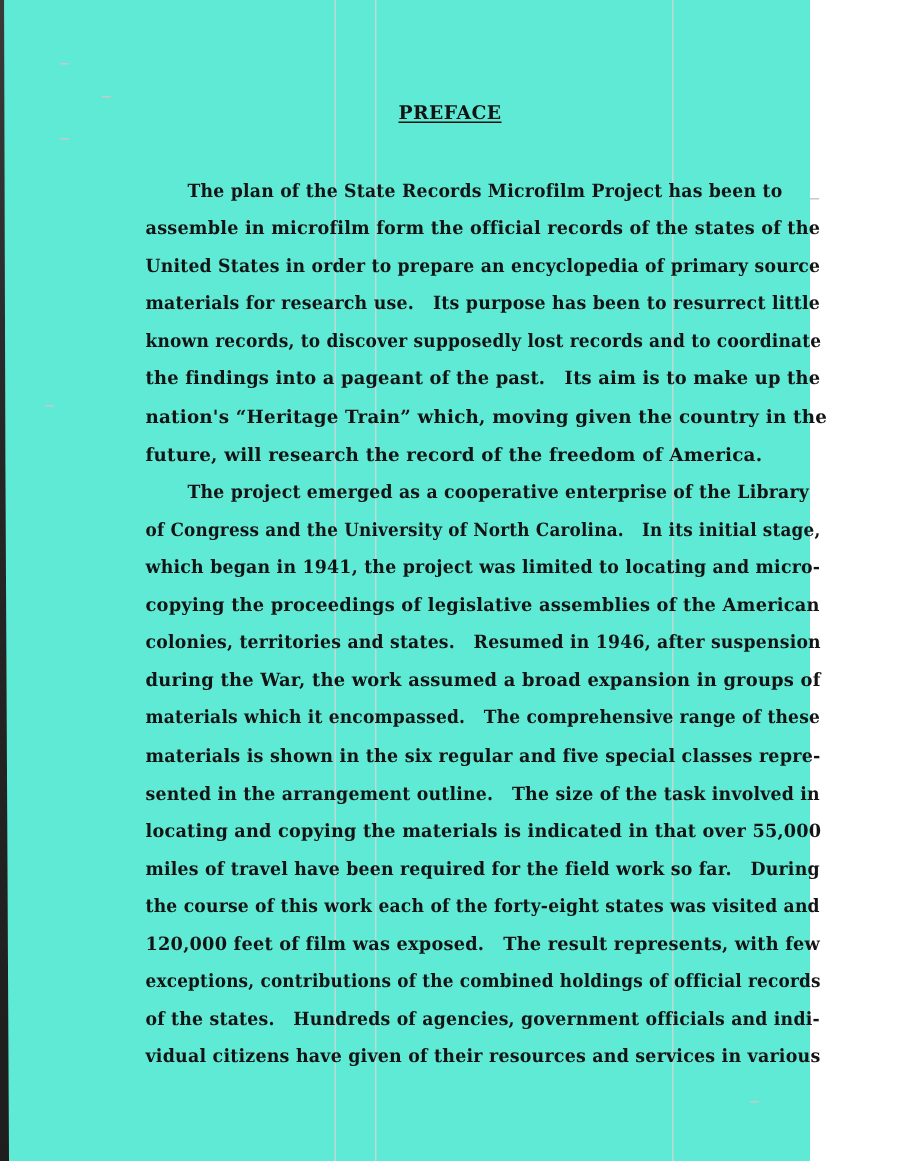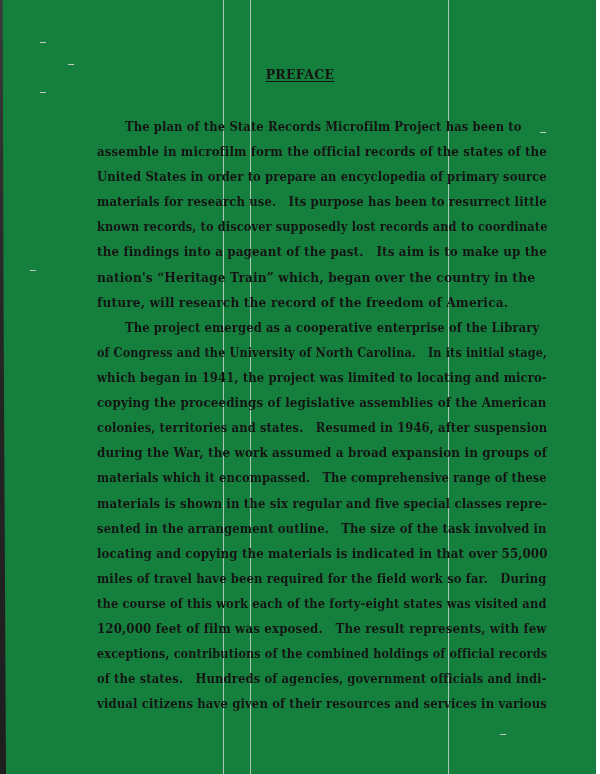--- a/index.html
+++ b/index.html
@@ -2,21 +2,21 @@
 <html><head>
   <meta charset="utf-8">
   <style>
     html, body { margin: 0; padding: 0; }
     body {
       width: 600px; height: 774px; overflow: hidden;
       background: #ffffff; position: relative;
       font-family: "DejaVu Serif", "Liberation Serif", serif;
       color: #141414;
     }
-    .page { position: absolute; left: 0; top: 0; width: 596px; height: 774px; background: #15803d; }
+    .page { position: absolute; left: 0; top: 0; width: 540px; height: 774px; background: #5eead4; }
     .edge-strip {
       position: absolute; left: 0; top: 0; width: 6px; height: 774px;
       background: linear-gradient(to bottom, #3a3a3a 0%, #262626 40%, #1e1e1e 100%);
       clip-path: polygon(0 0, 45% 0, 60% 40%, 80% 70%, 100% 100%, 0 100%);
     }
     .vline { position: absolute; top: 0; height: 774px; width: 1px; background: #d6d6d6; opacity: 0.8; }
     .title {
       position: absolute; top: 67px; left: 0; width: 600px; text-align: center;
       font-size: 12.5px; font-weight: bold; letter-spacing: 0.3px;
       text-decoration: underline; text-underline-offset: 2px;
@@ -48,21 +48,21 @@
   <div class="title">PREFACE</div>
 
   <div id="body-text">
       <div>
         <div class="line indent" style="top: 119px; white-space: pre; transform-origin: left top; transform: scaleX(0.944);">The plan of the State Records Microfilm Project has been to</div>
         <div class="line" style="top: 144px; white-space: pre; transform-origin: left top; transform: scaleX(0.964);">assemble in microfilm form the official records of the states of the</div>
         <div class="line" style="top: 169px; white-space: pre; transform-origin: left top; transform: scaleX(0.943);">United States in order to prepare an encyclopedia of primary source</div>
         <div class="line" style="top: 194px; white-space: pre; transform-origin: left top; transform: scaleX(0.951);">materials for research use.   Its purpose has been to resurrect little</div>
         <div class="line" style="top: 219px; white-space: pre; transform-origin: left top; transform: scaleX(0.93);">known records, to discover supposedly lost records and to coordinate</div>
         <div class="line" style="top: 244px; white-space: pre; transform-origin: left top; transform: scaleX(0.976);">the findings into a pageant of the past.   Its aim is to make up the</div>
-        <div class="line" style="top: 270px; white-space: pre;">nation's “Heritage Train” which, began over the country in the</div>
+        <div class="line" style="top: 270px; white-space: pre;">nation's “Heritage Train” which, moving given the country in the</div>
         <div class="line" style="top: 295px; white-space: pre;">future, will research the record of the freedom of America.</div>
       </div>
       <div>
         <div class="line indent" style="top: 320px; white-space: pre; transform-origin: left top; transform: scaleX(0.944);">The project emerged as a cooperative enterprise of the Library</div>
         <div class="line" style="top: 345px; white-space: pre; transform-origin: left top; transform: scaleX(0.92);">of Congress and the University of North Carolina.   In its initial stage,</div>
         <div class="line" style="top: 370px; white-space: pre; transform-origin: left top; transform: scaleX(0.949);">which began in 1941, the project was limited to locating and micro-</div>
         <div class="line" style="top: 395px; white-space: pre; transform-origin: left top; transform: scaleX(0.974);">copying the proceedings of legislative assemblies of the American</div>
         <div class="line" style="top: 420px; white-space: pre; transform-origin: left top; transform: scaleX(0.943);">colonies, territories and states.   Resumed in 1946, after suspension</div>
         <div class="line" style="top: 445px; white-space: pre; transform-origin: left top; transform: scaleX(0.978);">during the War, the work assumed a broad expansion in groups of</div>
         <div class="line" style="top: 470px; white-space: pre; transform-origin: left top; transform: scaleX(0.934);">materials which it encompassed.   The comprehensive range of these</div>

